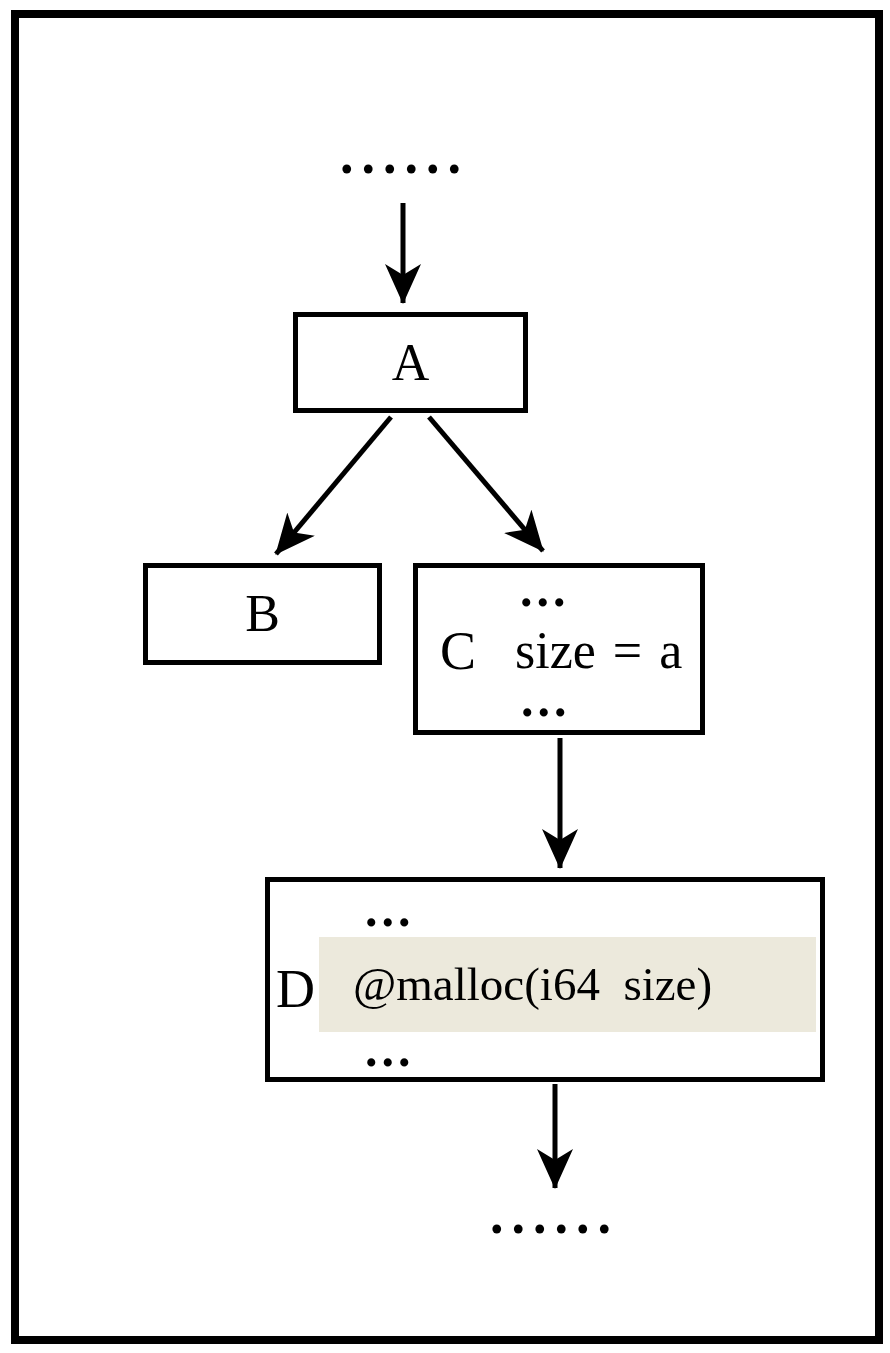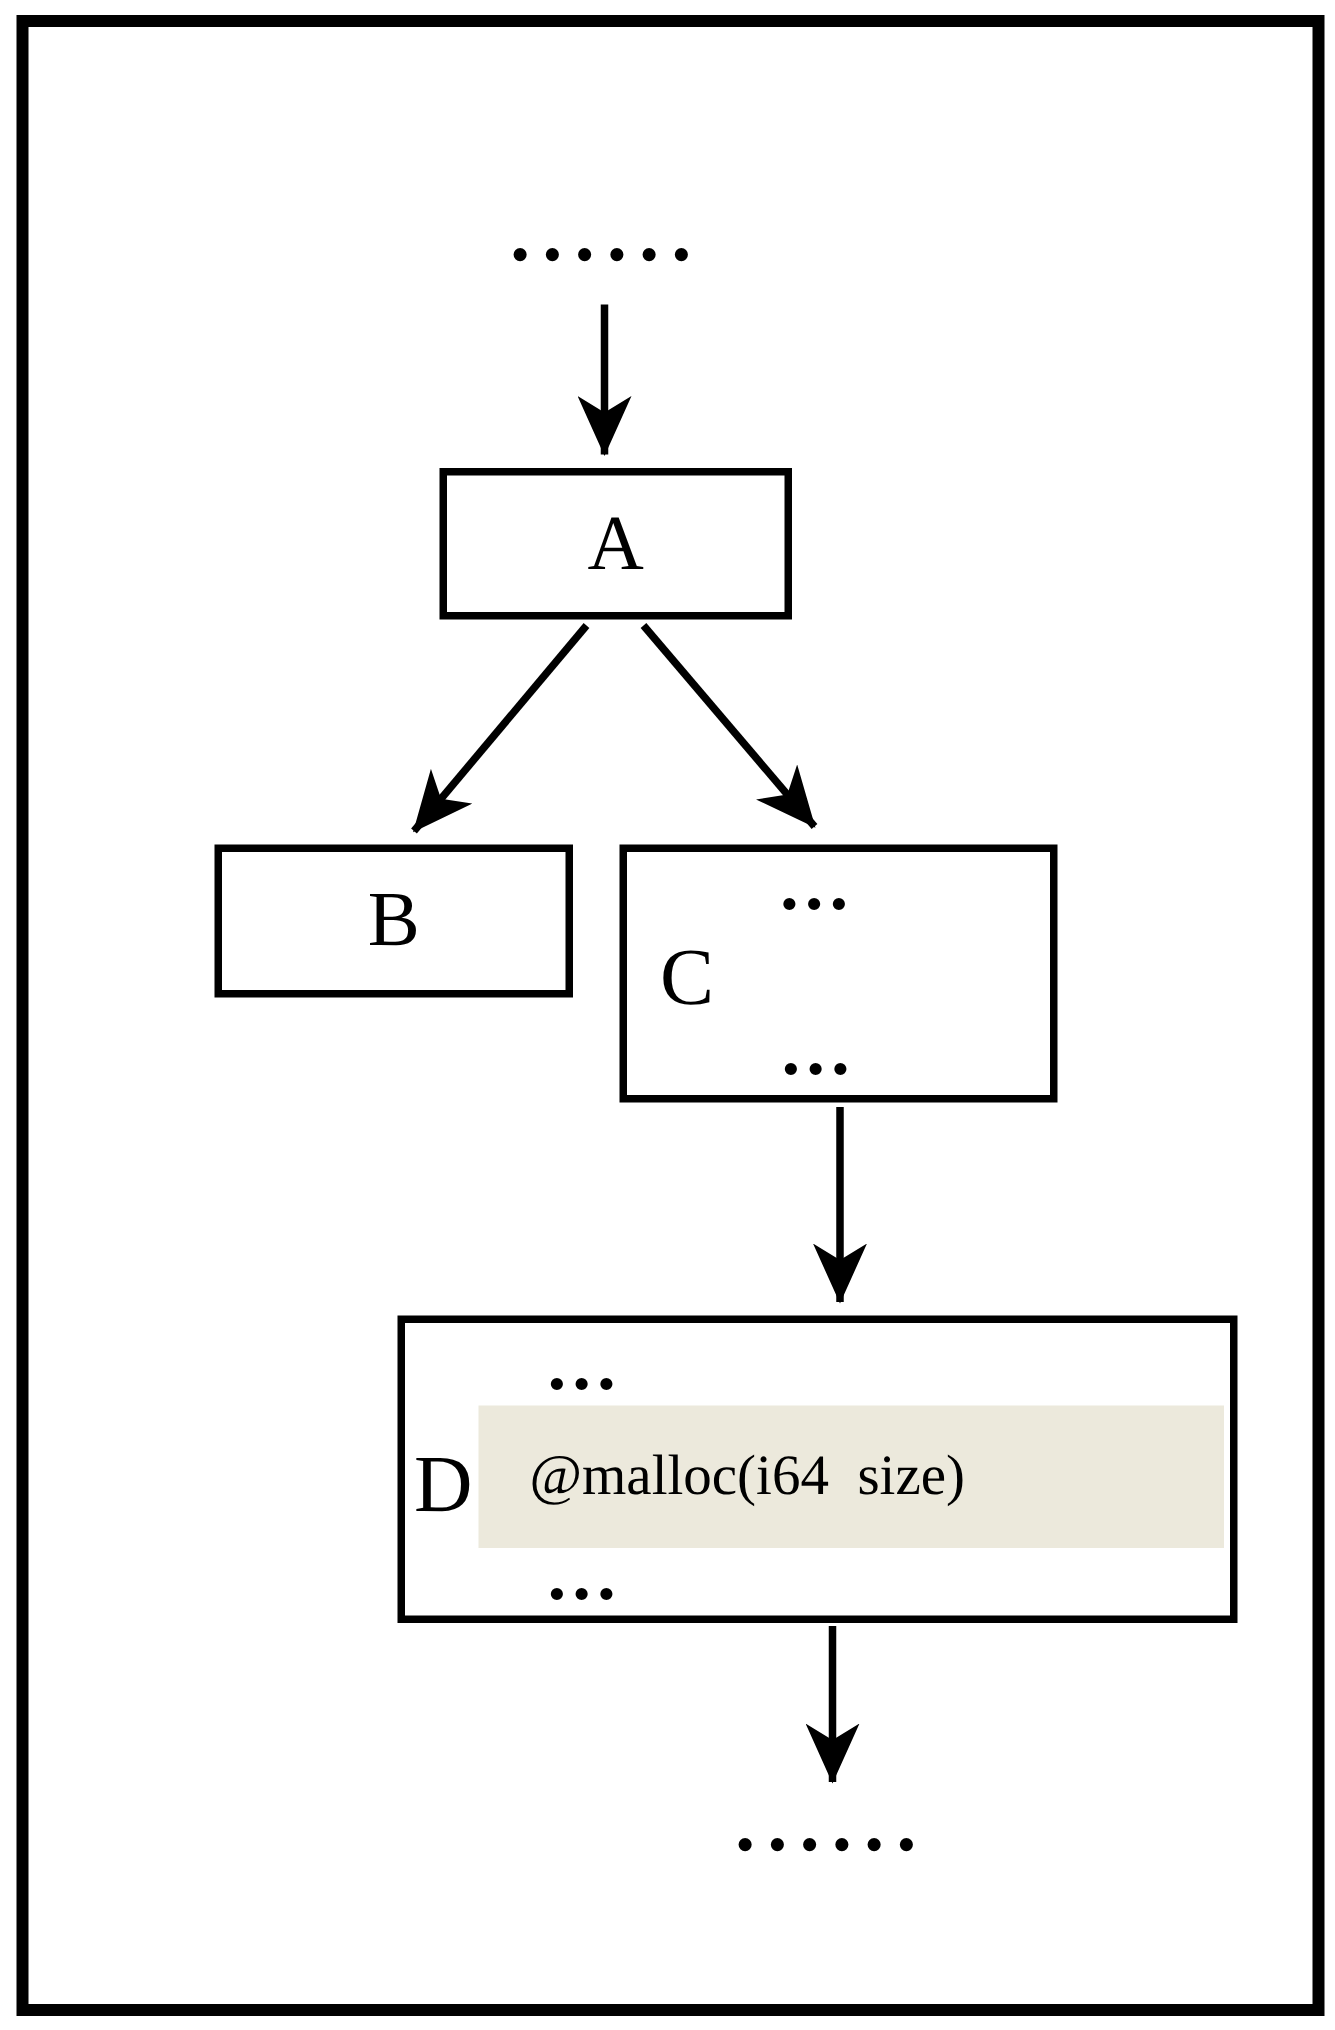--- a/index.html
+++ b/index.html
@@ -93,21 +93,21 @@
     width: 497px;
     height: 95px;
     background: #ECE9DC;
   }
   #d-code {
     position: absolute;
     left: 34px;
     top: 0;
     height: 67px;
     line-height: 95px;
-    font-size: 38px;
+    font-size: 47px;
     white-space: pre;
   }
   #d-dots-bottom{ left: 95px; top: 142px; }
 </style>
 </head>
 <body>
 
 <div id="canvas">
 
   <div id="frame"></div>
@@ -131,20 +131,21 @@
     <span class="node-label">A</span>
   </div>
 
   <div id="node-b" class="node node-simple">
     <span class="node-label">B</span>
   </div>
 
   <div id="node-c" class="node">
     <span id="c-dots-top" class="dots-line">...</span>
     <span id="c-label">C</span>
+    <span id="c-code">size = a</span>
     <span id="c-dots-bottom" class="dots-line">...</span>
   </div>
 
   <div id="node-d" class="node">
     <span id="d-dots-top" class="dots-line">...</span>
     <span id="d-label">D</span>
     <div id="d-highlight">
       <span id="d-code">@malloc(i64  size)</span>
     </div>
     <span id="d-dots-bottom" class="dots-line">...</span>

